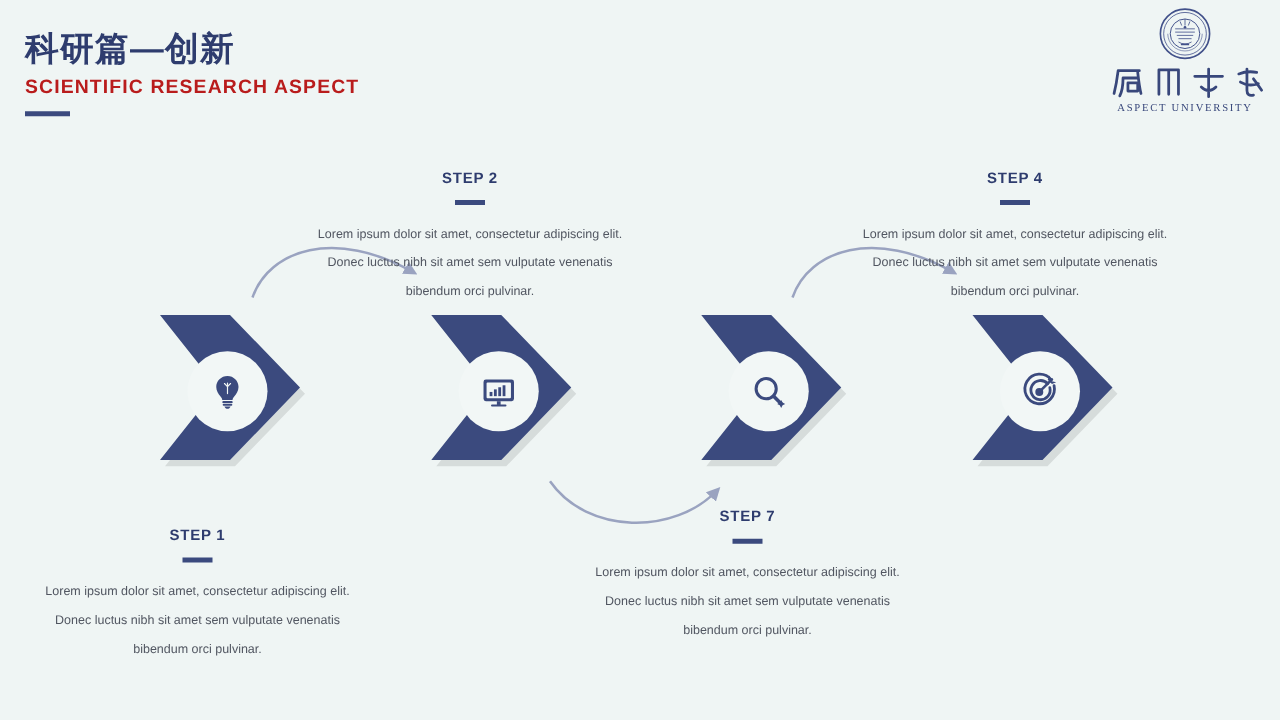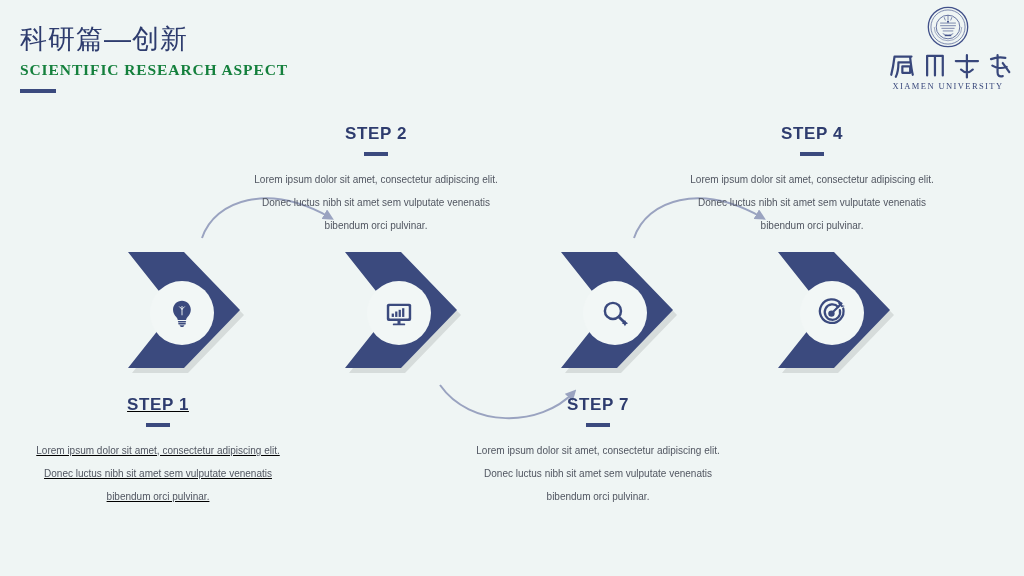--- a/index.html
+++ b/index.html
@@ -22,32 +22,32 @@
 
   
   .header {
     position: absolute;
     left: 20px;
     top: 22px;
   }
   .title-cn {
     font-family: "Liberation Sans", sans-serif;
     font-size: 27px;
-    font-weight: normal;
+    font-weight: bold;
     color: #2e3c6e;
     letter-spacing: 1px;
     line-height: 34px;
     margin: 0;
     white-space: nowrap;
   }
   .title-en {
-    font-family: Liberation Serif, serif;
+    font-family: Liberation Sans, sans-serif;
     font-size: 15.5px;
     font-weight: bold;
-    color: #15803d;
+    color: #b91c1c;
     letter-spacing: 0.9px;
     margin: 5px 0 0 0;
     white-space: nowrap;
   }
   .title-rule {
     width: 36px;
     height: 4px;
     background: #3b4a7e;
     margin-top: 10px;
   }
@@ -80,25 +80,25 @@
   }
 
   
   .step-text {
     position: absolute;
     width: 272px;
     text-align: center;
   }
   .step-title {
     font-family: "Liberation Sans", sans-serif;
-    font-size: 17px;
+    font-size: 12px;
     font-weight: bold;
     color: #2e3c6e;
     letter-spacing: 0.6px;
-    margin: 0;
+    margin: 11px;
   }
   .step-rule {
     width: 24px;
     height: 3.5px;
     background: #3b4a7e;
     margin: 8px auto 12px auto;
   }
   .step-body {
     font-family: "Liberation Sans", sans-serif;
     font-size: 10px;
@@ -165,21 +165,21 @@
       </g>
     </svg>
     <svg class="logo-cn" viewBox="0 0 200 46">
       <g fill="none" stroke="#38477b" stroke-width="3.4" stroke-linecap="round" stroke-linejoin="round">
         <path d="M10 10 q-2 16 -5 28 M10 10 h26 M16 19 h18 M16 19 q0 14 -4 22 M22 25 h12 v10 h-12z M34 12 q2 18 4 26"></path>
         <path d="M60 9 v30 M60 9 h24 v30 M72 9 v30"></path>
         <path d="M104 17 h34 M121 8 v34 M112 30 q9 9 18 0"></path>
         <path d="M158 14 q10 -4 22 -2 M168 8 v26 q0 8 8 6 M160 24 q10 6 22 2 M176 20 q6 8 10 14"></path>
       </g>
     </svg>
-    <div class="logo-en">XIAMEN UNIVERSITY</div>
+    <div class="logo-en">ASPECT UNIVERSITY</div>
   </div>
 
   <svg class="arrow-layer">
     <defs>
       <marker id="ah" viewBox="0 0 10 10" refX="7" refY="5" markerWidth="5.5" markerHeight="5.5" orient="auto-start-reverse">
         <path d="M0 0 L10 5 L0 10 z" fill="#9aa3c0"></path>
       </marker>
     </defs>
     <path d="M202 238 C215 200 268 182 331 218" fill="none" stroke="#9aa3c0" stroke-width="2" marker-end="url(#ah)"></path>
     <path d="M440 385 C470 428 540 428 574 392" fill="none" stroke="#9aa3c0" stroke-width="2" marker-end="url(#ah)"></path>
@@ -269,21 +269,21 @@
       <svg viewBox="0 0 32 32">
         <path d="M25.6 6.2 A12.6 12.6 0 1 0 28 11.2" fill="none" stroke="#3b4a7e" stroke-width="2.4" stroke-linecap="round"></path>
         <path d="M22.6 9.6 A8.2 8.2 0 1 0 24.4 13" fill="none" stroke="#3b4a7e" stroke-width="2.4" stroke-linecap="round"></path>
         <circle cx="15.4" cy="16.6" r="3.4" fill="#3b4a7e"></circle>
         <path d="M15.4 16.6 L26.2 5.8" stroke="#3b4a7e" stroke-width="2.2" stroke-linecap="round"></path>
         <path d="M24 2.6 l1.2 4.6 4.6 1.2 -3.6 1.4 -3.6 -3.6 z" fill="#3b4a7e"></path>
       </svg>
     </div>
   </div>
 
-  <div class="step-text" style="left:22px; top:395px;text-decoration:underline;">
+  <div class="step-text" style="left:22px; top:410px;">
     <div class="step-title">STEP 1</div>
     <div class="step-rule"></div>
     <div class="step-body">Lorem ipsum dolor sit amet, consectetur adipiscing elit. Donec luctus nibh sit amet sem vulputate venenatis bibendum orci pulvinar.</div>
   </div>
 
   <div class="step-text" style="left:462px; top:395px;">
     <div class="step-title">STEP 7</div>
     <div class="step-rule"></div>
     <div class="step-body">Lorem ipsum dolor sit amet, consectetur adipiscing elit. Donec luctus nibh sit amet sem vulputate venenatis bibendum orci pulvinar.</div>
   </div>

